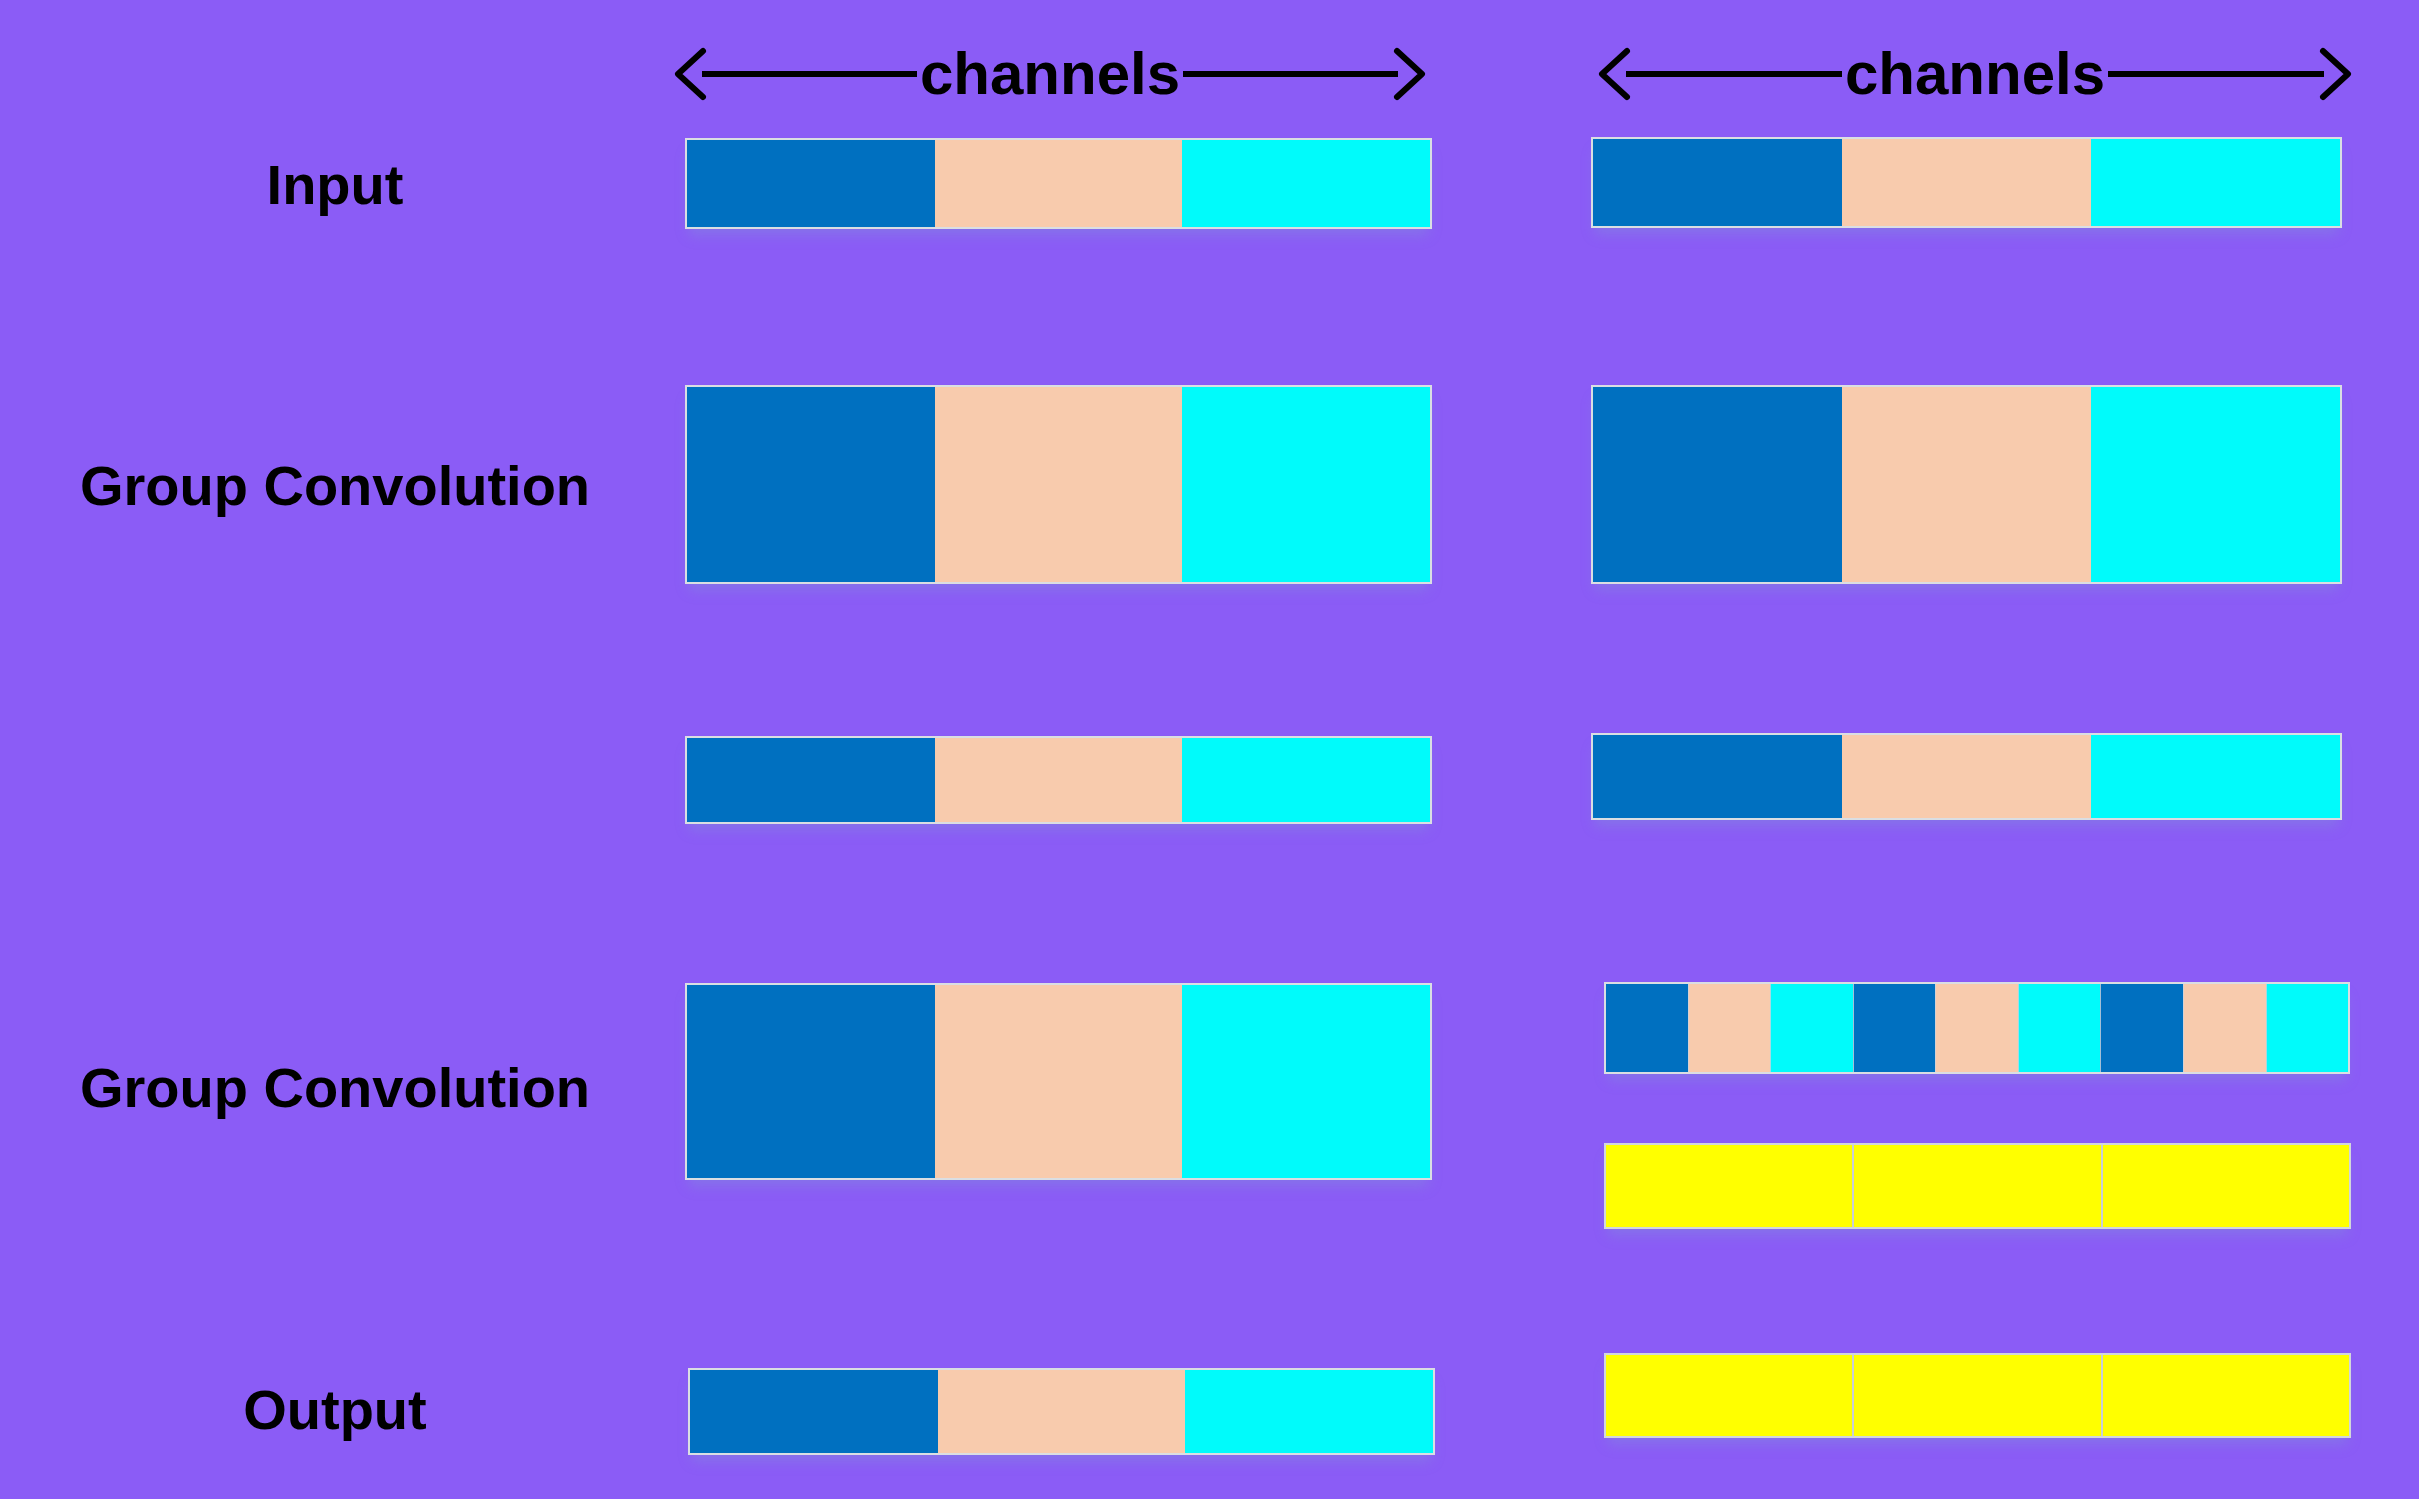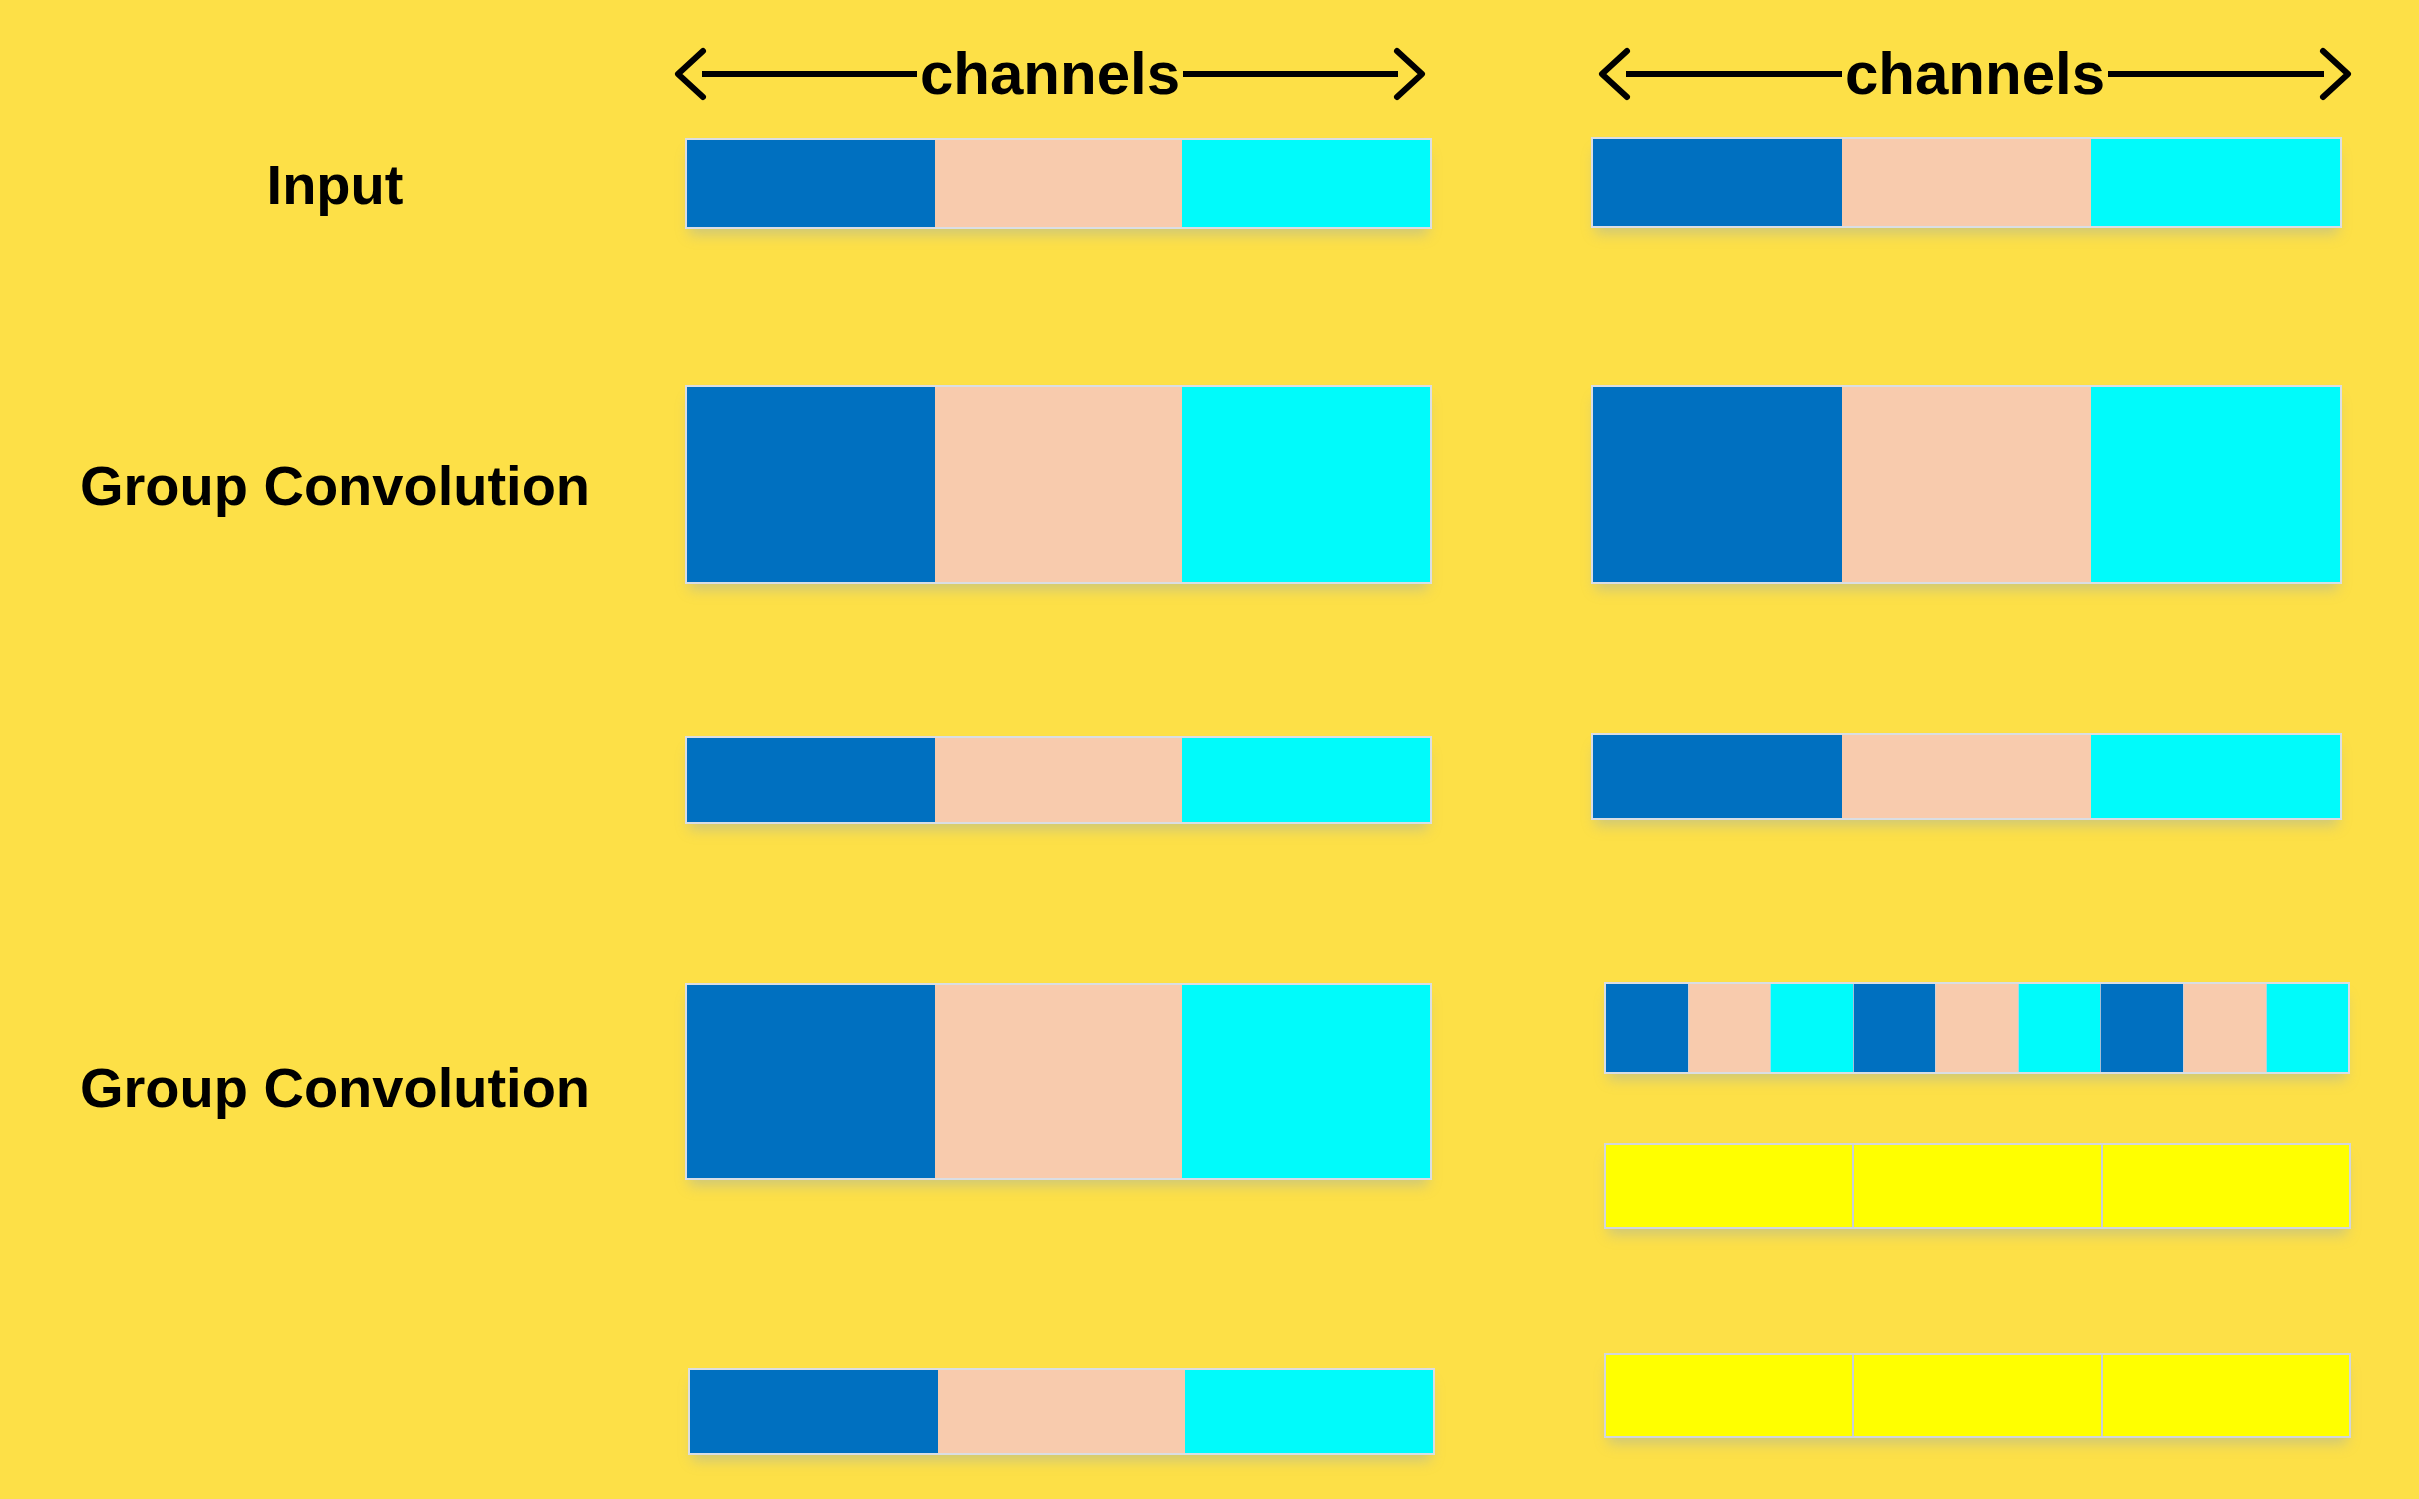--- a/index.html
+++ b/index.html
@@ -1,19 +1,19 @@
 <!DOCTYPE html>
 <html><head>
 <meta charset="utf-8">
 <style>
   html,body{margin:0;padding:0;background:#ffffff;}
   .stage{
     position:relative;
     width:2419px;height:1499px;
-    background:#fde047;
+    background:#8b5cf6;
     font-family:"Liberation Sans", sans-serif;
     color:#000;
     overflow:hidden;
   }
   
   .row-label{
     position:absolute;
     left:15px;width:640px;
     text-align:center;
     font-weight:bold;
@@ -115,20 +115,21 @@
     <span class="arrow-text">channels</span>
     <div class="shaft r"></div>
     <svg class="head" viewBox="0 0 36 60">
       <path d="M5 7 L30 30 L5 53" fill="none" stroke="#000" stroke-width="6" stroke-linecap="round" stroke-linejoin="round"></path>
     </svg>
   </div>
 
   <div class="row-label lbl-input">Input</div>
   <div class="row-label lbl-groupconv1">Group Convolution</div>
   <div class="row-label lbl-groupconv2">Group Convolution</div>
+  <div class="row-label lbl-output">Output</div>
 
   <div class="bar bar-input-left">
       <div class="seg" style="background: rgb(0, 112, 192);"></div>
       <div class="seg" style="background: rgb(248, 203, 173);"></div>
       <div class="seg" style="background: rgb(0, 251, 251);"></div>
     </div>
   <div class="bar bar-gc1-left">
       <div class="seg" style="background: rgb(0, 112, 192);"></div>
       <div class="seg" style="background: rgb(248, 203, 173);"></div>
       <div class="seg" style="background: rgb(0, 251, 251);"></div>

